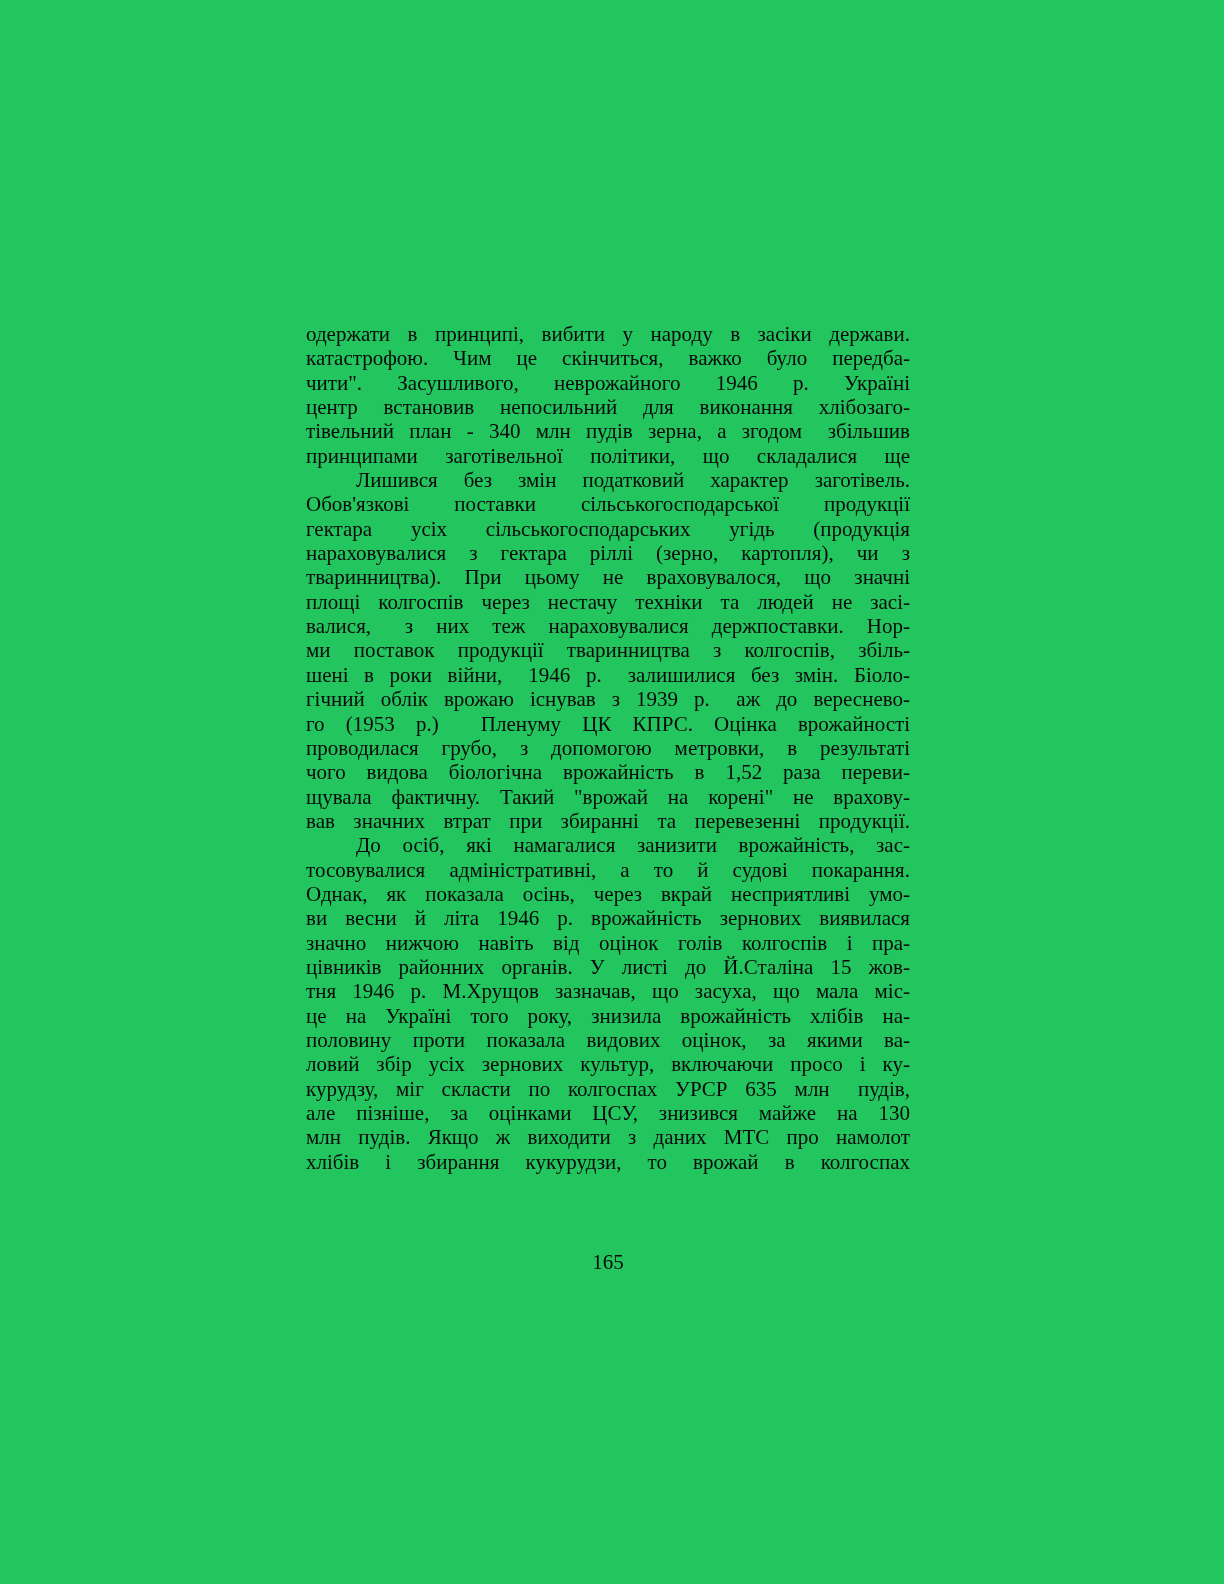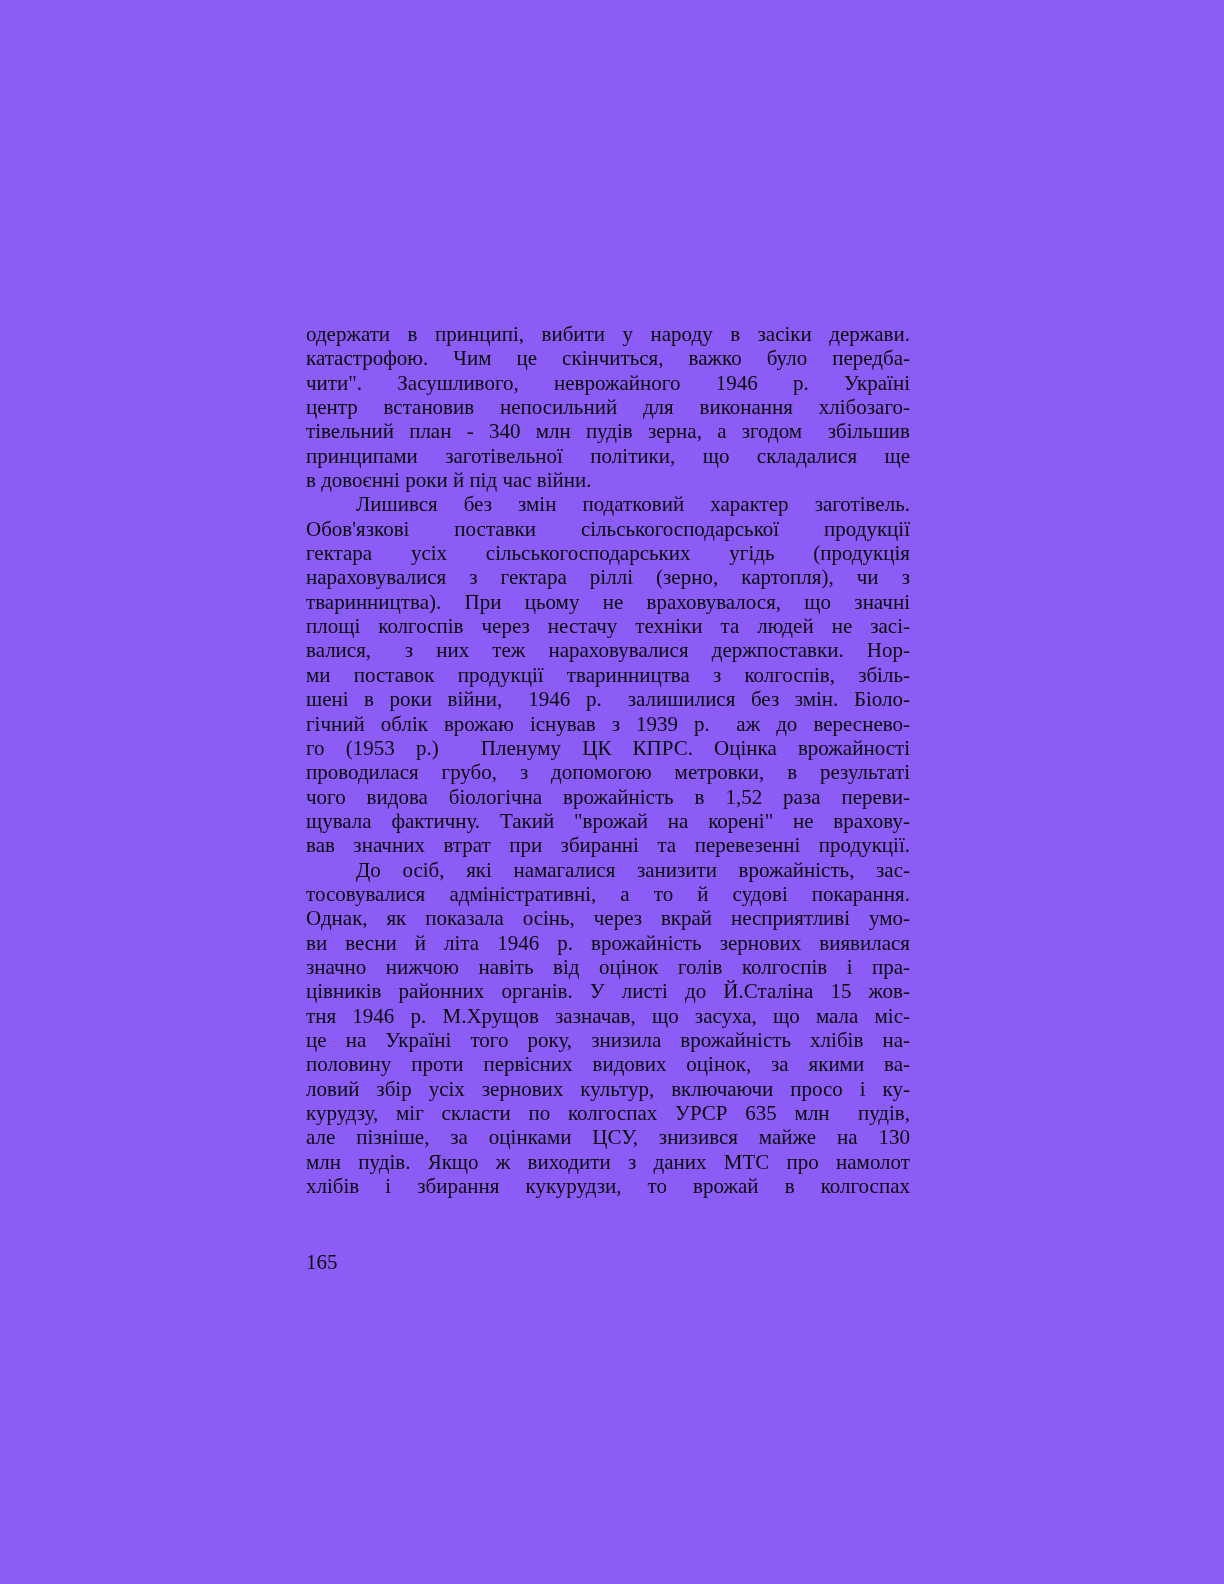--- a/index.html
+++ b/index.html
@@ -4,21 +4,21 @@
 <style>
   html, body {
     margin: 0;
     padding: 0;
     background: #ffffff;
   }
   .sheet {
     position: relative;
     width: 1224px;
     height: 1584px;
-    background: #8b5cf6;
+    background: #22c55e;
     overflow: hidden;
     font-family: "Liberation Serif", "DejaVu Serif", serif;
     color: #0a0a0a;
   }
   .text-block {
     position: absolute;
     left: 306px;
     top: 322px;
     width: 604px;
     font-size: 21px;
@@ -40,37 +40,37 @@
     padding-left: 50px;
   }
   .line.no-justify {
     text-align-last: left;
   }
   .page-number {
     position: absolute;
     left: 306px;
     top: 1250px;
     width: 604px;
+    text-align: center;
     font-size: 21px;
     line-height: 24.35px;
   }
 </style>
 </head>
 <body>
 
 <div class="sheet">
   <div class="text-block" id="paragraphs">
       <div class="paragraph">
         <div class="line">одержати в принципі, вибити у народу в засіки держави.</div>
         <div class="line">катастрофою. Чим це скінчиться, важко було передба-</div>
         <div class="line">чити". Засушливого, неврожайного 1946 р. Україні</div>
         <div class="line">центр встановив непосильний для виконання хлібозаго-</div>
         <div class="line">тівельний план - 340 млн пудів зерна, а згодом  збільшив</div>
         <div class="line">принципами заготівельної політики, що складалися ще</div>
-        <div class="line no-justify">в довоєнні роки й під час війни.</div>
       </div>
       <div class="paragraph">
         <div class="line indent">Лишився без змін податковий характер заготівель.</div>
         <div class="line">Обов'язкові поставки сільськогосподарської продукції</div>
         <div class="line">гектара усіх сільськогосподарських угідь (продукція</div>
         <div class="line">нараховувалися з гектара ріллі (зерно, картопля), чи з</div>
         <div class="line">тваринництва). При цьому не враховувалося, що значні</div>
         <div class="line">площі колгоспів через нестачу техніки та людей не засі-</div>
         <div class="line">валися,  з них теж нараховувалися держпоставки. Нор-</div>
         <div class="line">ми поставок продукції тваринництва з колгоспів, збіль-</div>
@@ -84,21 +84,21 @@
       </div>
       <div class="paragraph">
         <div class="line indent">До осіб, які намагалися занизити врожайність, зас-</div>
         <div class="line">тосовувалися адміністративні, а то й судові покарання.</div>
         <div class="line">Однак, як показала осінь, через вкрай несприятливі умо-</div>
         <div class="line">ви весни й літа 1946 р. врожайність зернових виявилася</div>
         <div class="line">значно нижчою навіть від оцінок голів колгоспів і пра-</div>
         <div class="line">цівників районних органів. У листі до Й.Сталіна 15 жов-</div>
         <div class="line">тня 1946 р. М.Хрущов зазначав, що засуха, що мала міс-</div>
         <div class="line">це на Україні того року, знизила врожайність хлібів на-</div>
-        <div class="line">половину проти первісних видових оцінок, за якими ва-</div>
+        <div class="line">половину проти показала видових оцінок, за якими ва-</div>
         <div class="line">ловий збір усіх зернових культур, включаючи просо і ку-</div>
         <div class="line">курудзу, міг скласти по колгоспах УРСР 635 млн  пудів,</div>
         <div class="line">але пізніше, за оцінками ЦСУ, знизився майже на 130</div>
         <div class="line">млн пудів. Якщо ж виходити з даних МТС про намолот</div>
         <div class="line">хлібів і збирання кукурудзи, то врожай в колгоспах</div>
       </div>
     </div>
   <div class="page-number">165</div>
 </div>
 

